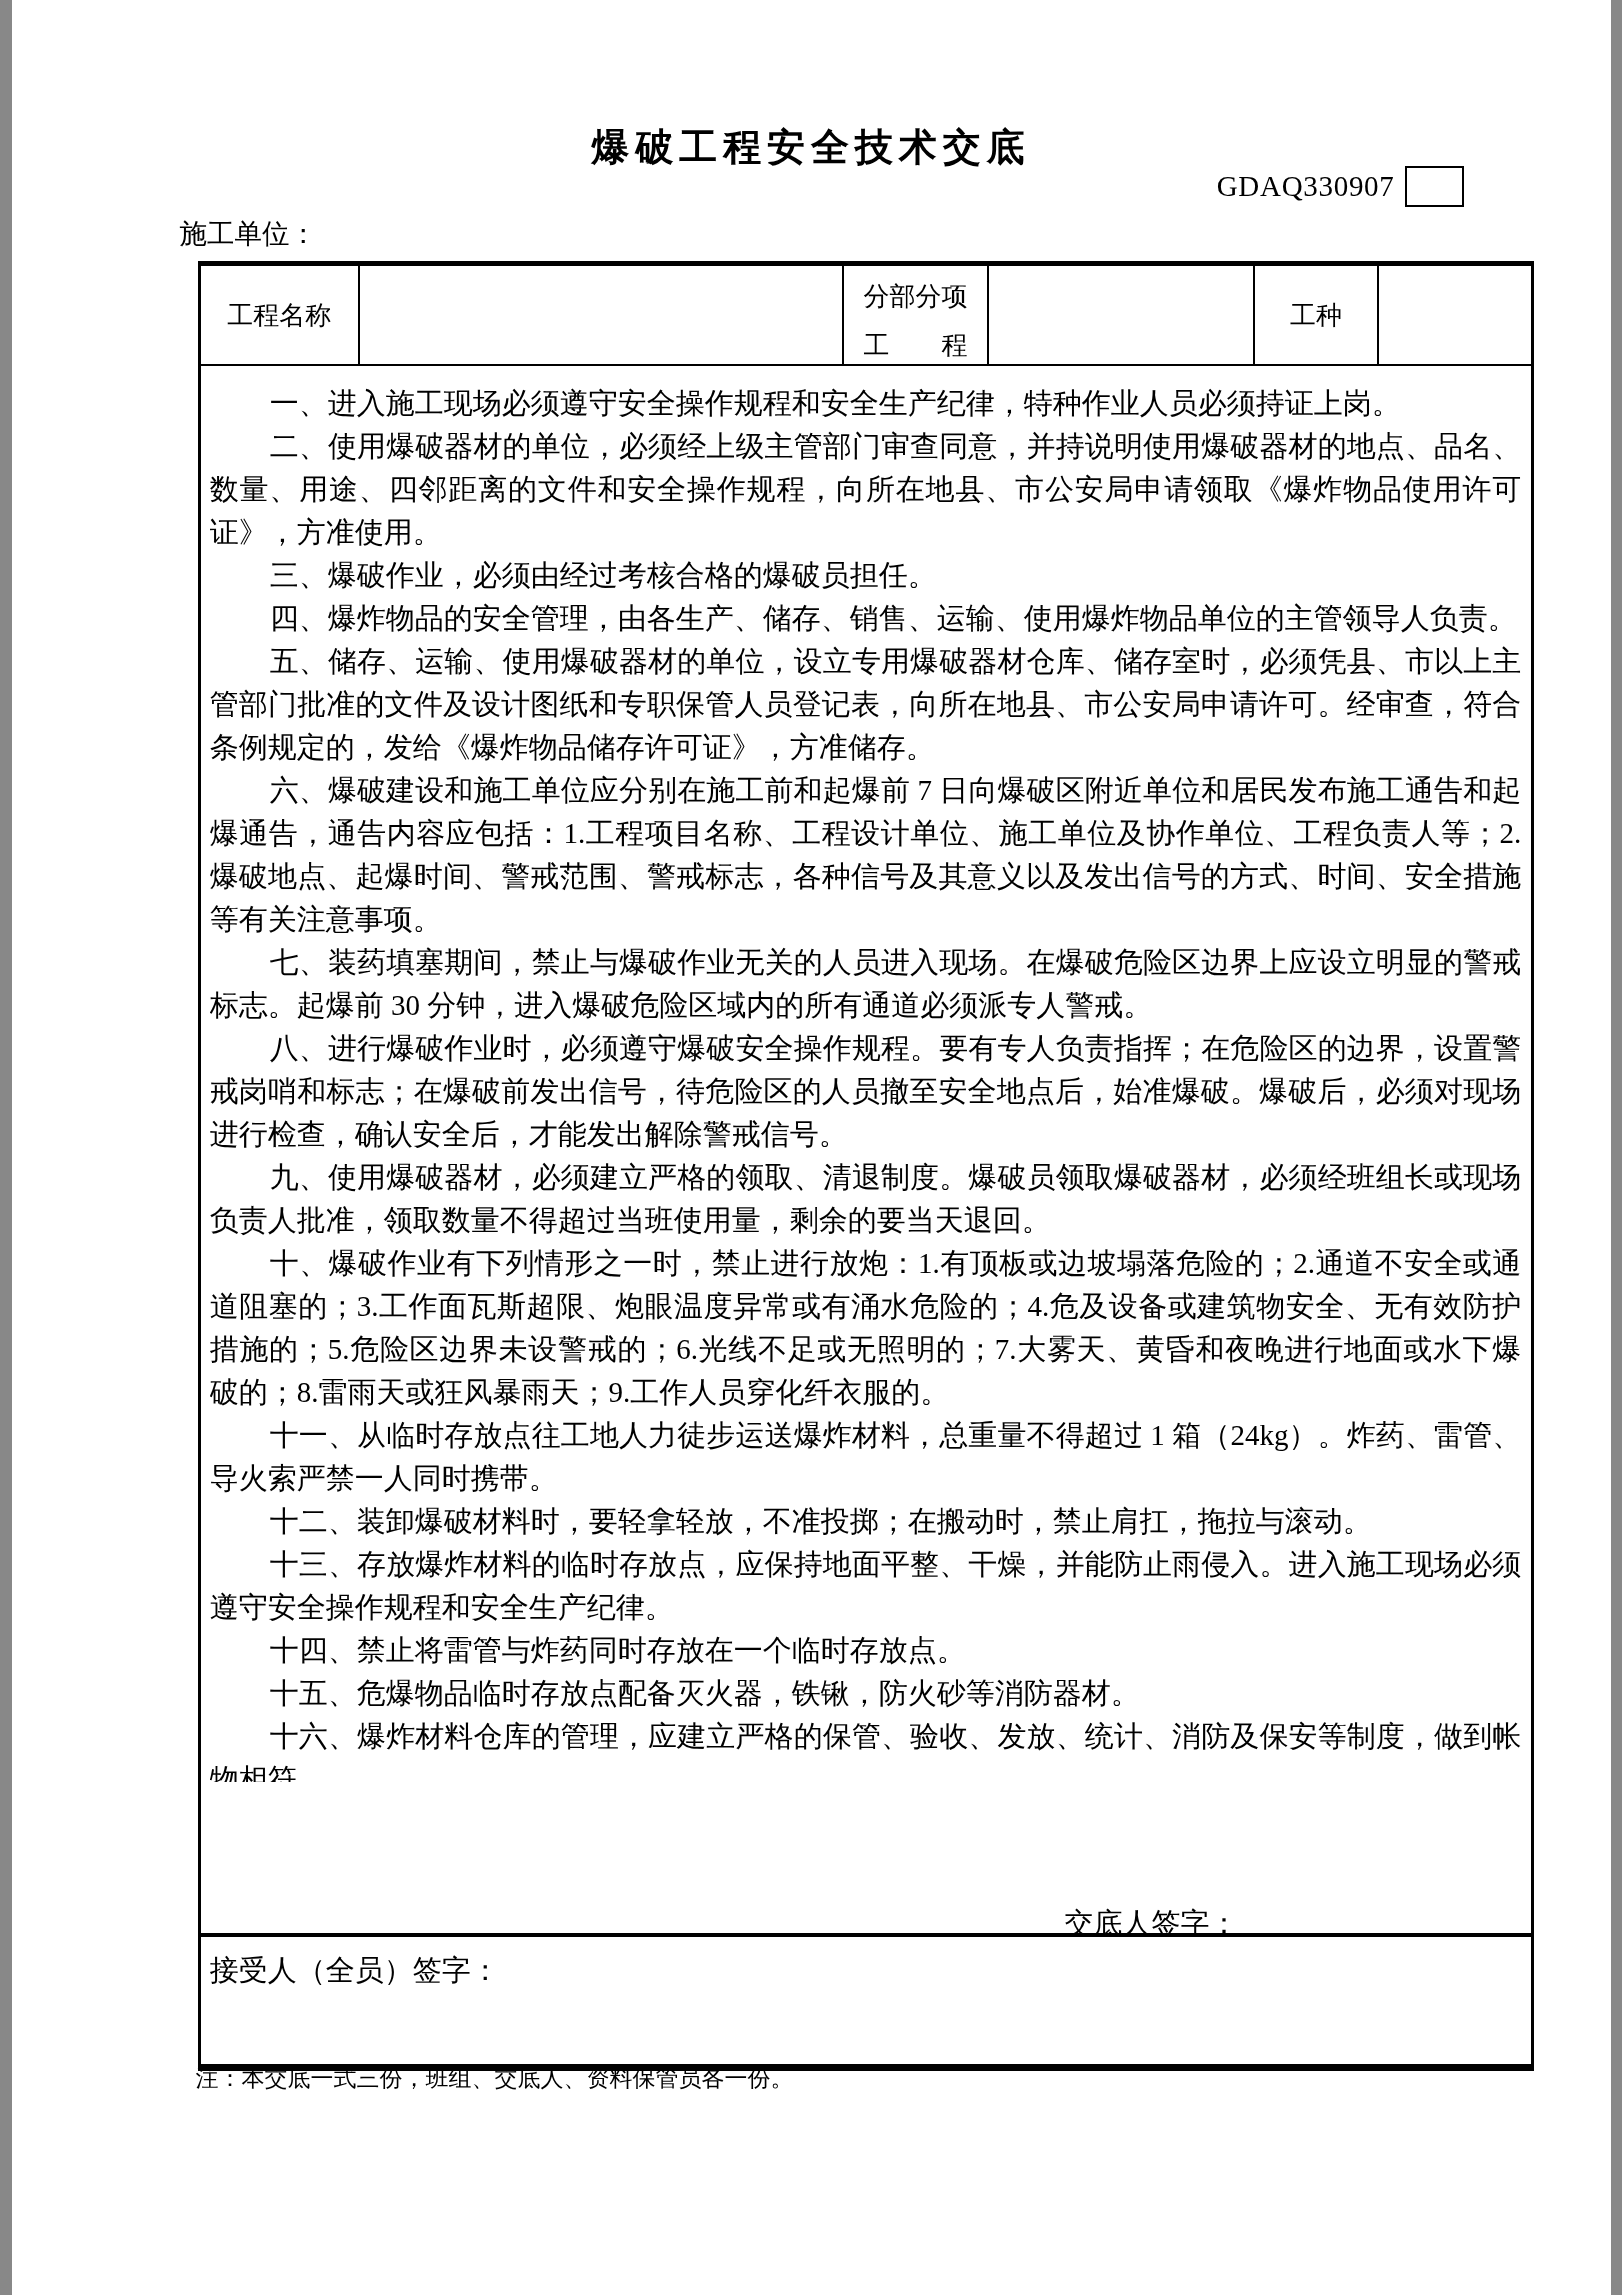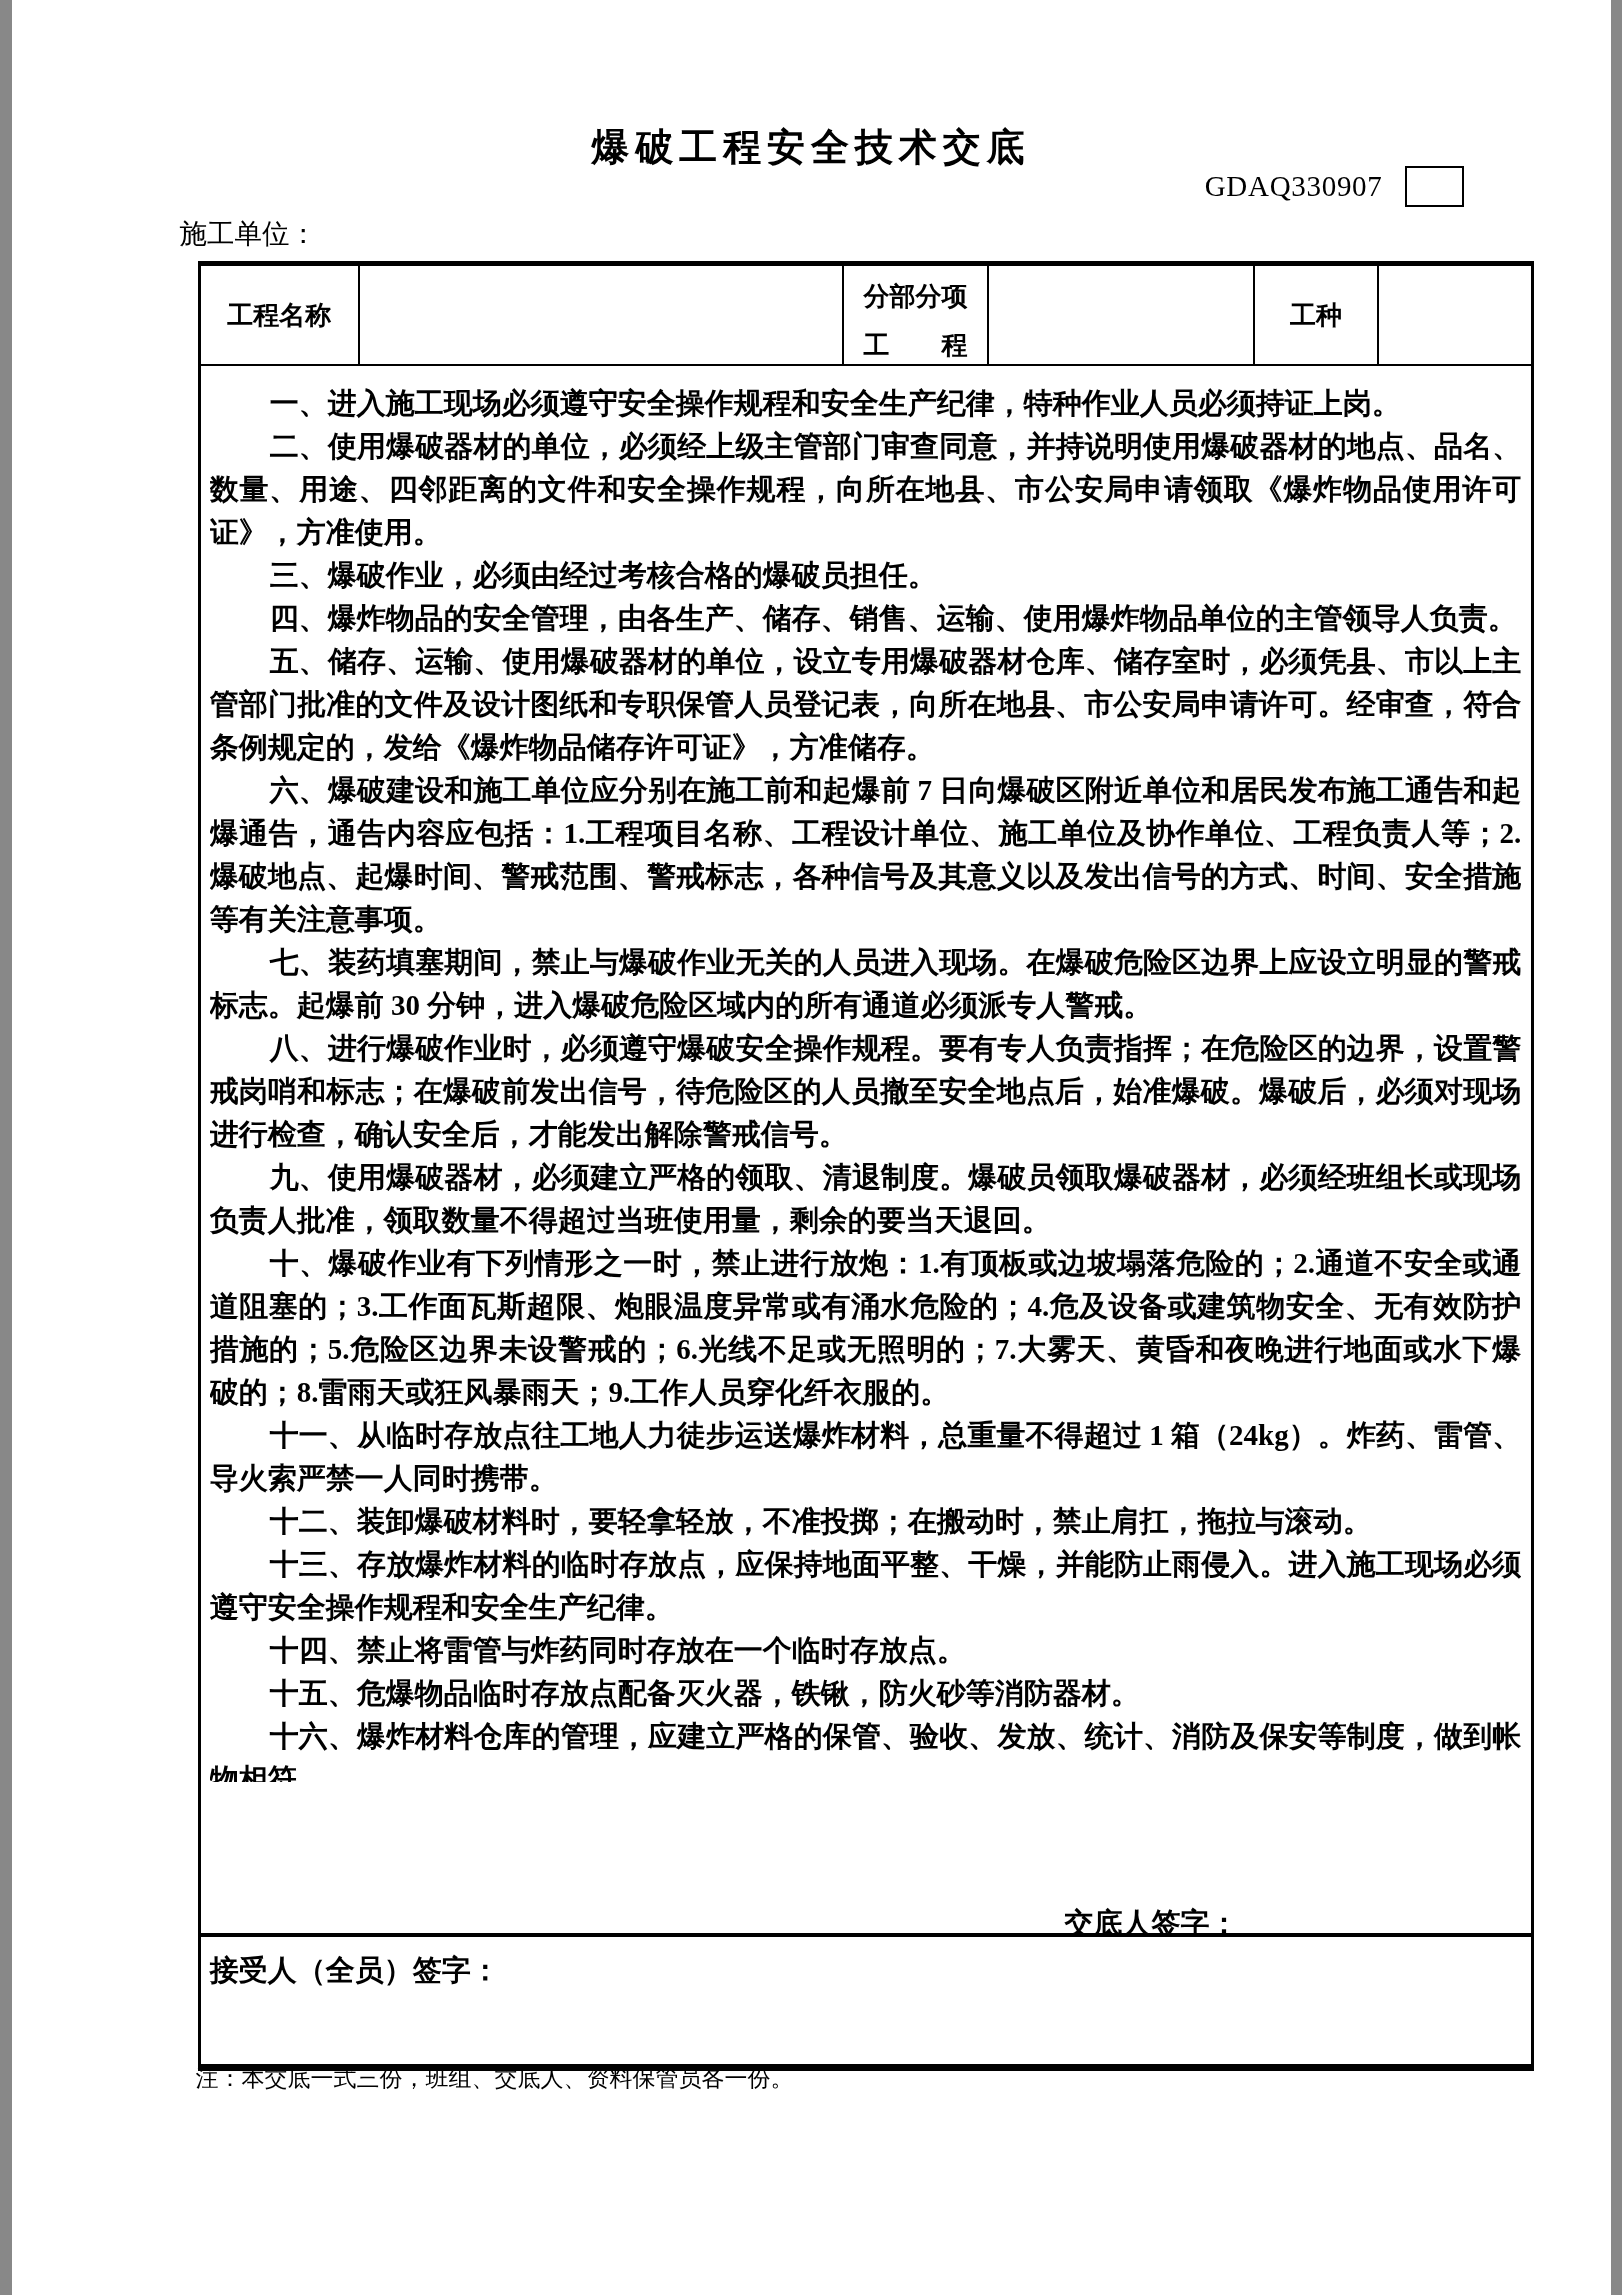--- a/index.html
+++ b/index.html
@@ -16,29 +16,29 @@
     position:absolute; top:122px; left:0; width:100%;
     text-align:center;
     font-family:"Liberation Sans", sans-serif;
     font-weight:bold;
     font-size:38px;
     letter-spacing:5.9px;
     white-space:nowrap;
   }
   .code-row {
     position:absolute; top:166px; right:147px;
-    display:flex; align-items:center; gap:22px;
+    display:flex; align-items:center; gap:10px;
   }
   .code-text { font-size:29px; letter-spacing:0.7px; }
   .code-box { width:55px; height:37px; border:2.6px solid #000; background:#fff; }
   .unit-label { position:absolute; left:168px; top:216px; font-size:27.5px; }
   .main-table {
     position:absolute; left:186px; top:261px; width:1335px;
     border-collapse:collapse; table-layout:fixed;
-    border:3.3px solid #000; border-top-width:5.9px; border-bottom-width:7.2px;font-weight:bold;
+    border:3.3px solid #000; border-top-width:5.9px; border-bottom-width:7.2px;
   }
   .main-table td { border:2px solid #000; }
   .head-row td {
     height:84px; text-align:center; vertical-align:middle;
     font-size:26px; padding:0 3.9px;
   }
   .sub-label div { line-height:37px;margin-top:12px; }
   .body-cell { padding:0; vertical-align:top; }
   .body-inner {
     position:relative; box-sizing:border-box;

